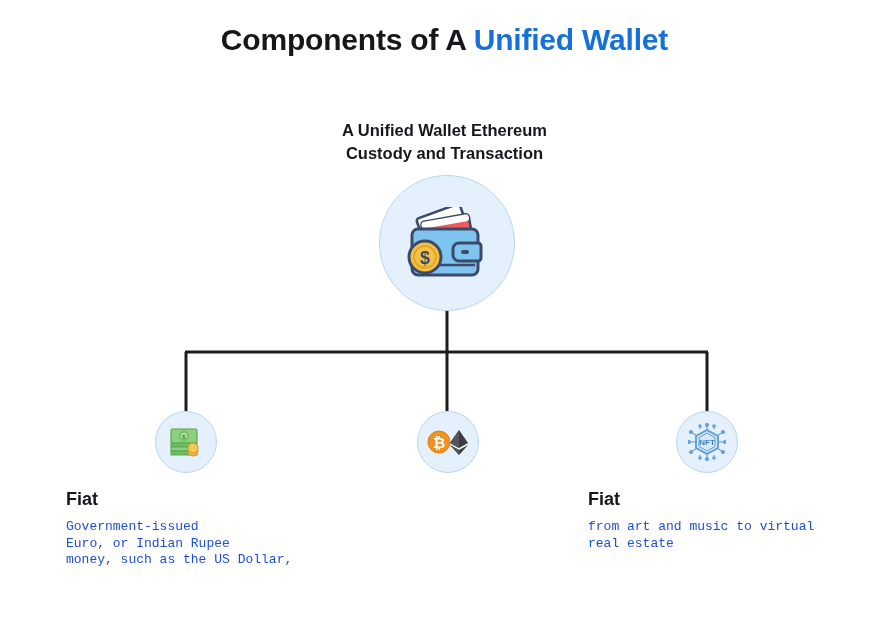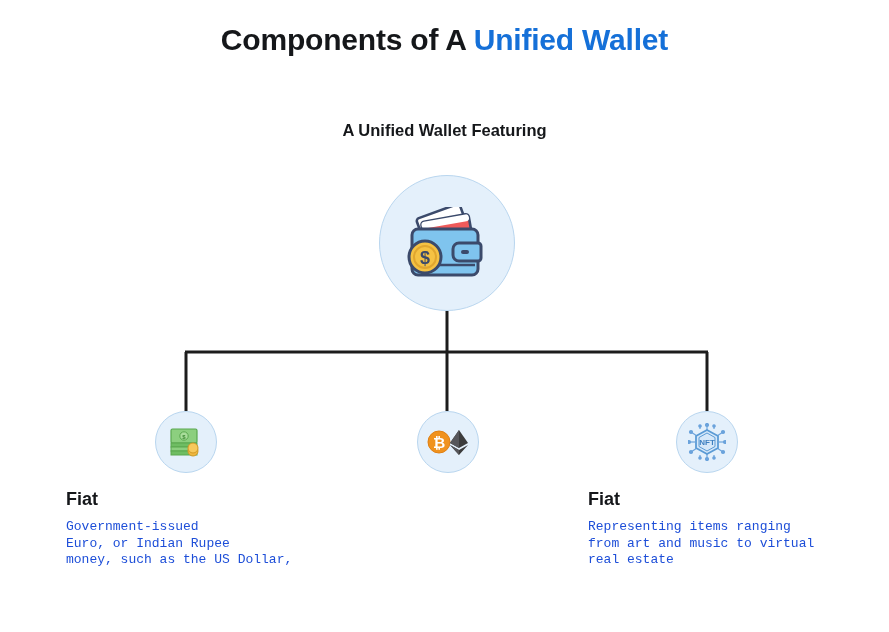--- a/index.html
+++ b/index.html
@@ -103,21 +103,22 @@
 </head>
 <body>
 
 <div id="canvas">
 
   <div class="page-title">
     <span>Components of A </span><span class="title-accent">Unified Wallet</span>
   </div>
 
   <div class="root-caption">
-    <div>A Unified Wallet Featuring</div>
+    <div>A Unified Wallet Ethereum</div>
+    <div>Custody and Transaction</div>
   </div>
 
   <svg class="connectors" viewBox="0 0 889 632" width="889" height="632">
 
     <line x1="447" y1="311" x2="447" y2="353" stroke="#1c1c1c" stroke-width="3"></line>
 
     <line x1="185" y1="352" x2="708" y2="352" stroke="#1c1c1c" stroke-width="3"></line>
 
     <line x1="186" y1="352" x2="186" y2="411" stroke="#1c1c1c" stroke-width="3"></line>
     <line x1="447" y1="352" x2="447" y2="411" stroke="#1c1c1c" stroke-width="3"></line>
@@ -223,19 +224,18 @@
       <div>Government-issued</div>
       <div>Euro, or Indian Rupee</div>
       <div>money, such as the US Dollar,</div>
     </div>
   </div>
 
 
   <div class="leaf-text t2">
     <div class="leaf-label">Fiat</div>
     <div class="leaf-desc">
-      <div>Representing items ranging</div>
       <div>from art and music to virtual</div>
       <div>real estate</div>
     </div>
   </div>
 
 </div>
 
 </body></html>

